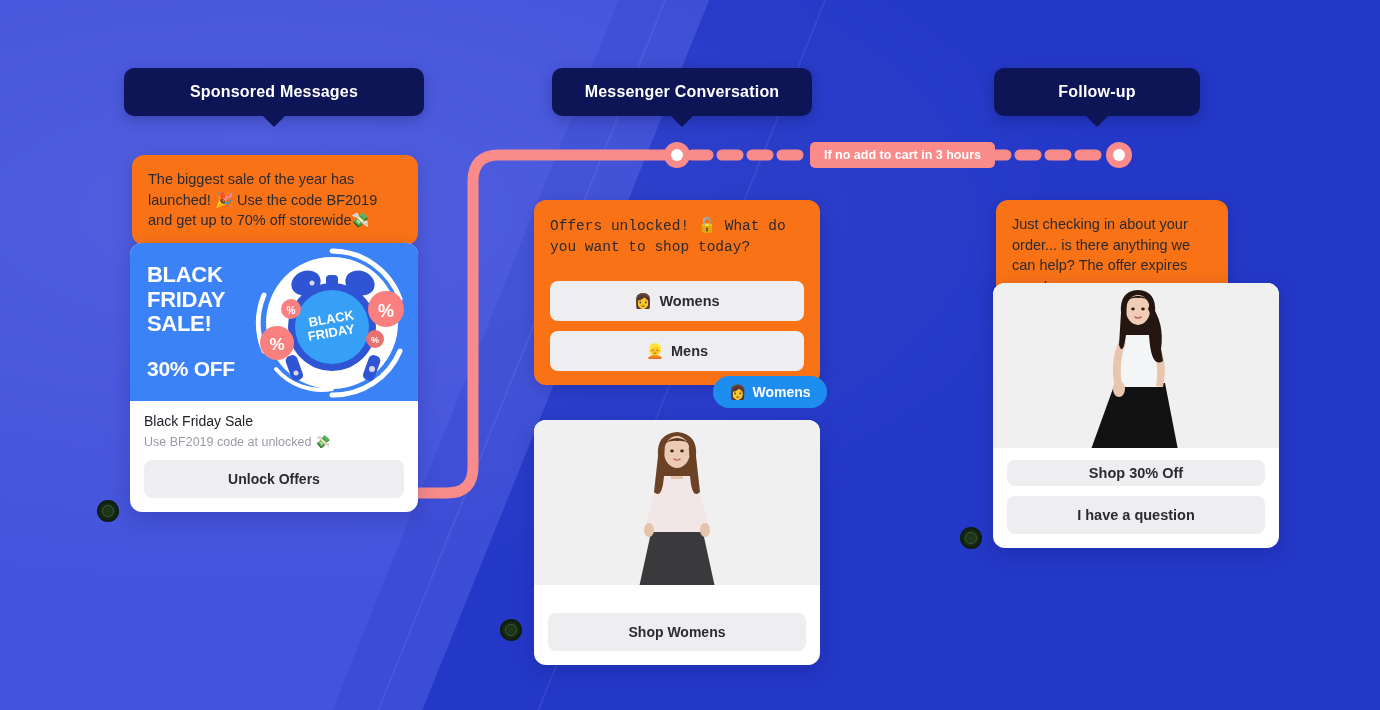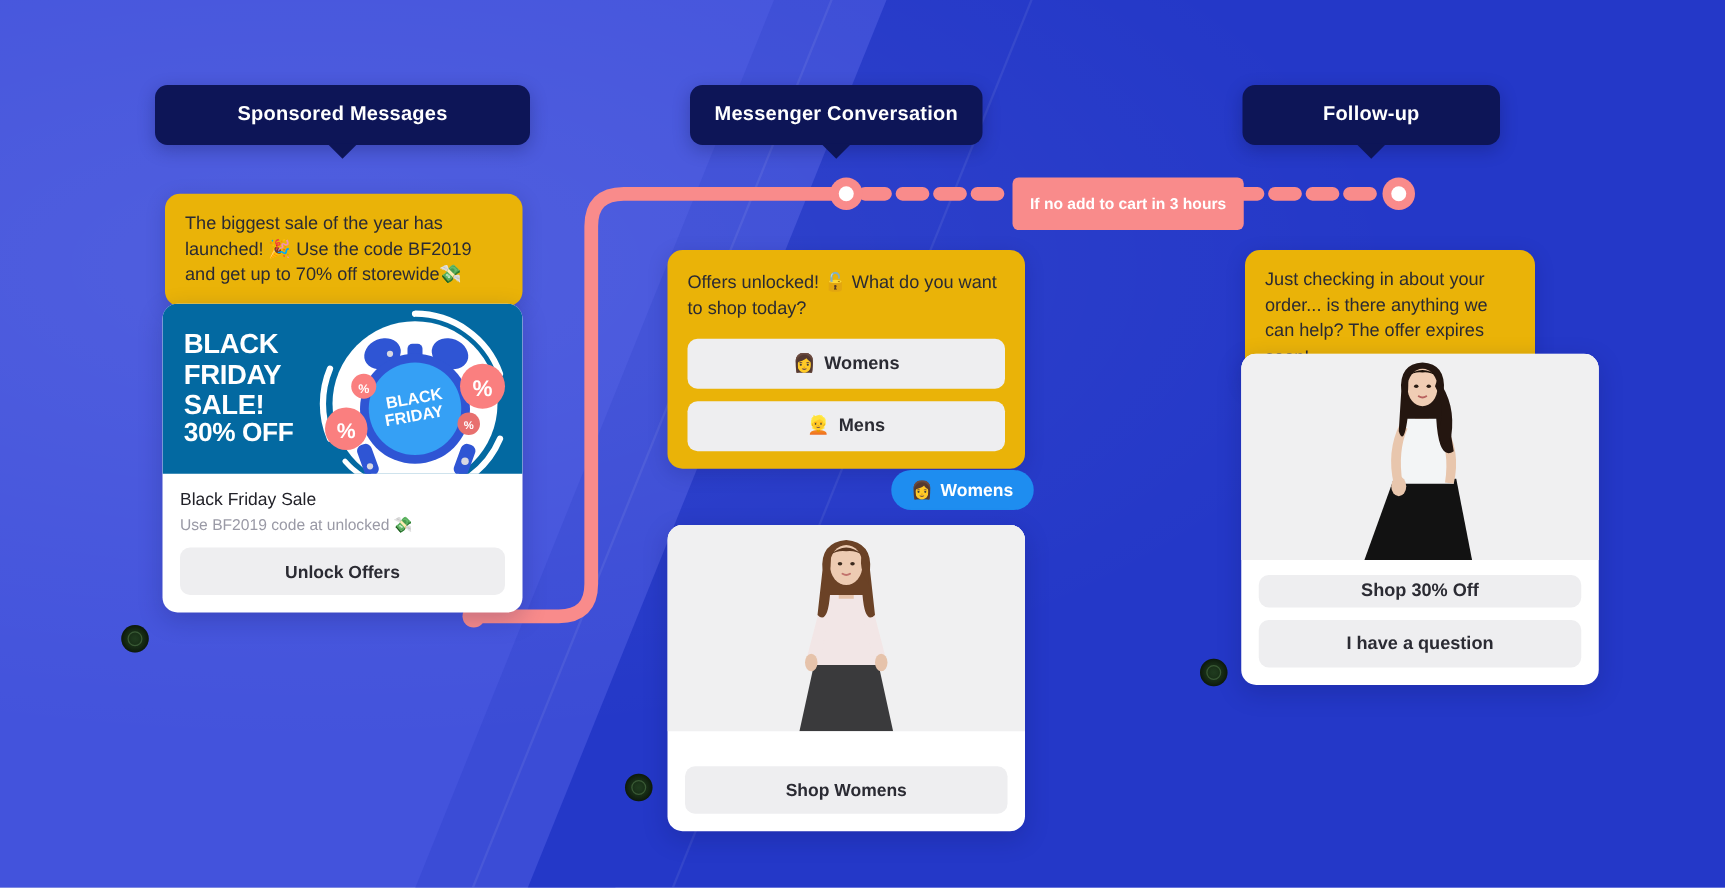--- a/index.html
+++ b/index.html
@@ -77,21 +77,21 @@
     margin-left: -12px;
     width: 0; height: 0;
     border-left: 12px solid transparent;
     border-right: 12px solid transparent;
     border-top: 12px solid #0d1557;
   }
 
   
   .bubble {
     position: absolute;
-    background: #eab308;
+    background: #f97316;
     border-radius: 12px;
     padding: 14px 16px;
     font-size: 14.5px;
     line-height: 1.42;
     color: #2a2a33;
     box-shadow: 0 4px 16px rgba(12,18,80,0.18);
   }
 
   .card {
     position: absolute;
@@ -111,22 +111,22 @@
     font-size: 14.5px;
     font-weight: bold;
     color: #2b2b33;
     margin: 0 0 10px 0;
   }
   .qbtn:last-child { margin-bottom: 0; }
 
   
   .bf-art {
     position: relative;
-    height: 136px;
-    background: #0369a1;
+    height: 158px;
+    background: #3b82f6;
     overflow: hidden;
   }
   .bf-text {
     position: absolute;
     left: 17px; top: 20px;
     color: #ffffff;
     font-weight: bold;
     font-size: 22px;
     line-height: 1.12;
     letter-spacing: -0.3px;
@@ -182,21 +182,21 @@
 
   
   .wire { position: absolute; left: 0; top: 0; pointer-events: none; }
 
   .cond-badge {
     position: absolute;
     background: #f98b8b;
     color: #ffffff;
     font-size: 12.5px;
     font-weight: bold;
-    height: 42px;
+    height: 26px;
     padding: 0 14px;
     border-radius: 5px;
     display: flex;
     align-items: center;
     white-space: nowrap;
   }
 
   .node {
     position: absolute;
     width: 26px; height: 26px;
@@ -246,21 +246,21 @@
     <div class="bg-deep"></div>
     <div class="bg-stripe" style="left:745px;"></div>
     <div class="bg-stripe" style="left:905px;"></div>
     <div class="bg-gloss"></div>
   </div>
 
   <div class="col-header" style="left:124px; top:68px; width:300px;">
     <span>Sponsored Messages</span>
   </div>
 
-  <div class="col-header" style="left:552px; top:68px; width:234px;">
+  <div class="col-header" style="left:552px; top:68px; width:260px;">
     <span>Messenger Conversation</span>
   </div>
 
   <div class="col-header" style="left:994px; top:68px; width:206px;">
     <span>Follow-up</span>
   </div>
 
   <svg class="wire" width="1380" height="710">
 
     <path d="M 379 493 H 447 Q 473 493 473 467 V 181 Q 473 155 499 155 H 672" fill="none" stroke="#F98B8B" stroke-width="11" stroke-linecap="round"></path>
@@ -328,21 +328,21 @@
     </div>
 
     <div class="card-body">
       <div class="card-title">Black Friday Sale</div>
       <div class="card-sub">Use BF2019 code at unlocked 💸</div>
       <div class="card-cta">Unlock Offers</div>
     </div>
   </div>
 
   <div class="bubble" style="left:534px; top:200px; width:286px; padding:16px 16px 14px;">
-    <div style="margin-bottom:14px;">Offers unlocked! 🔓 What do you want to shop today?</div>
+    <div style="margin-bottom:24px;font-family:Liberation Mono, monospace;">Offers unlocked! 🔓 What do you want to shop today?</div>
 
     <div class="qbtn">
       <span style="margin-right:7px;">👩</span>
       <span>Womens</span>
     </div>
 
     <div class="qbtn">
       <span style="margin-right:7px;">👱</span>
       <span>Mens</span>
     </div>

